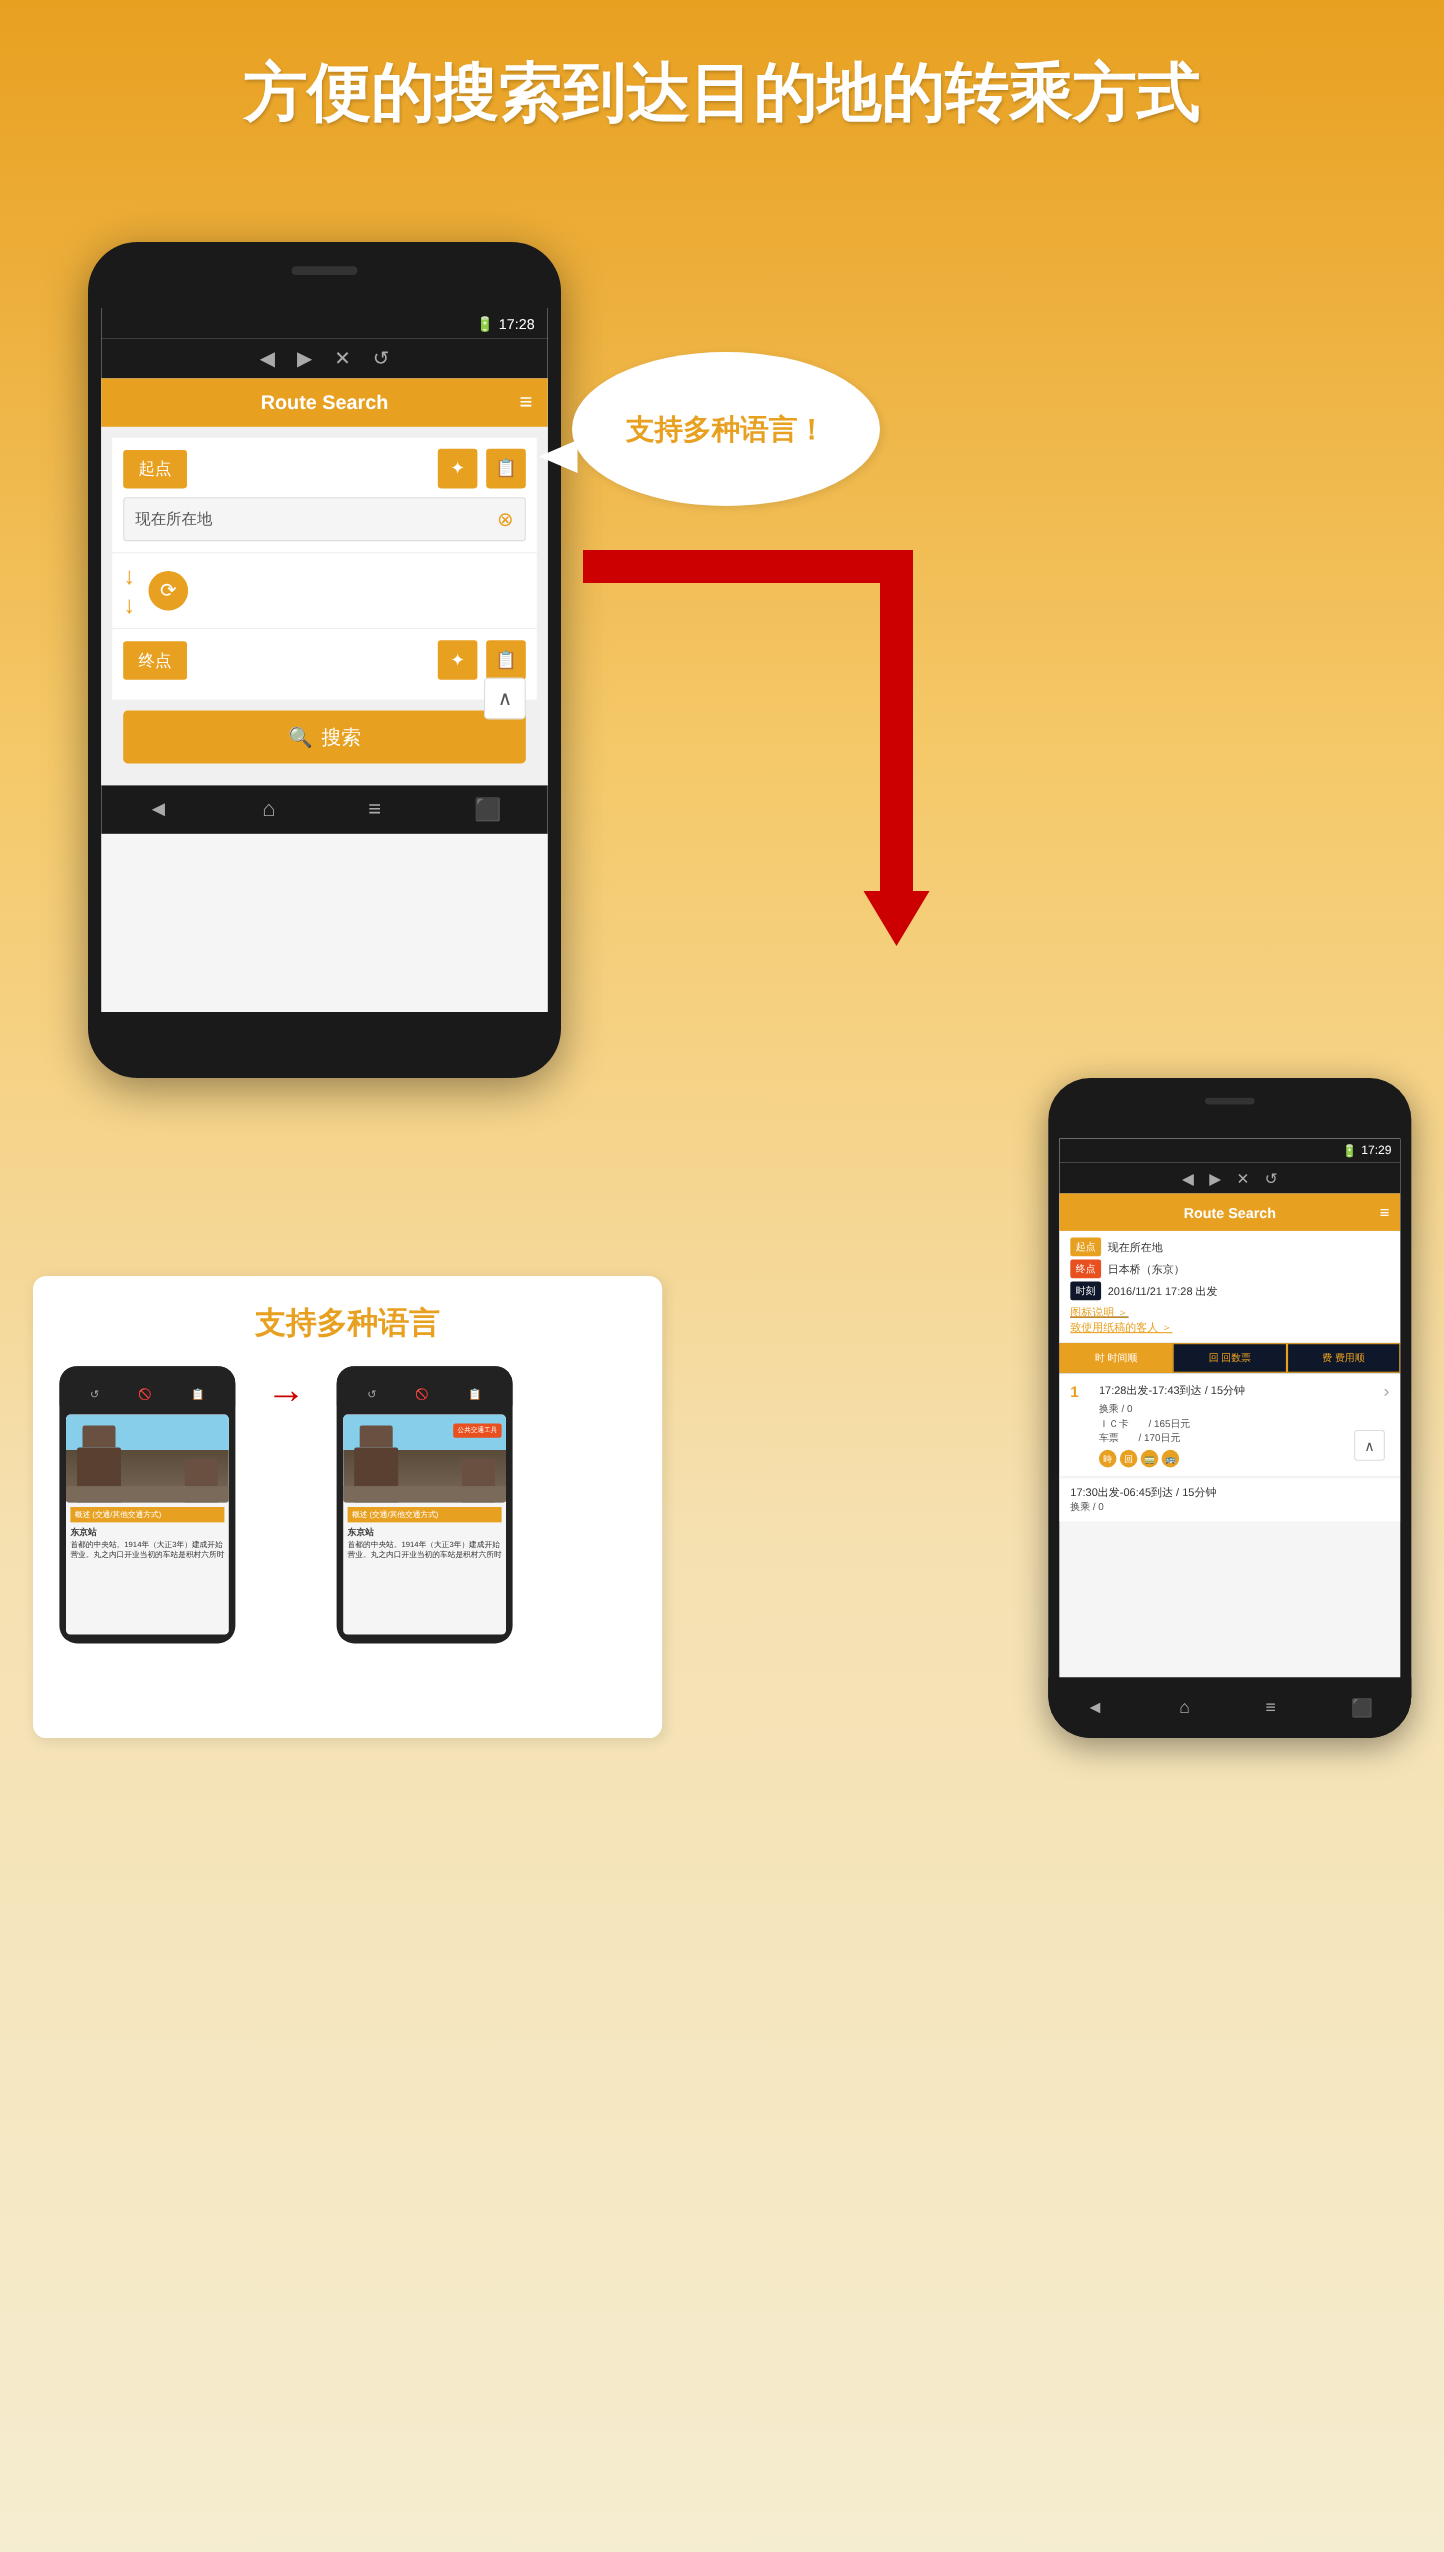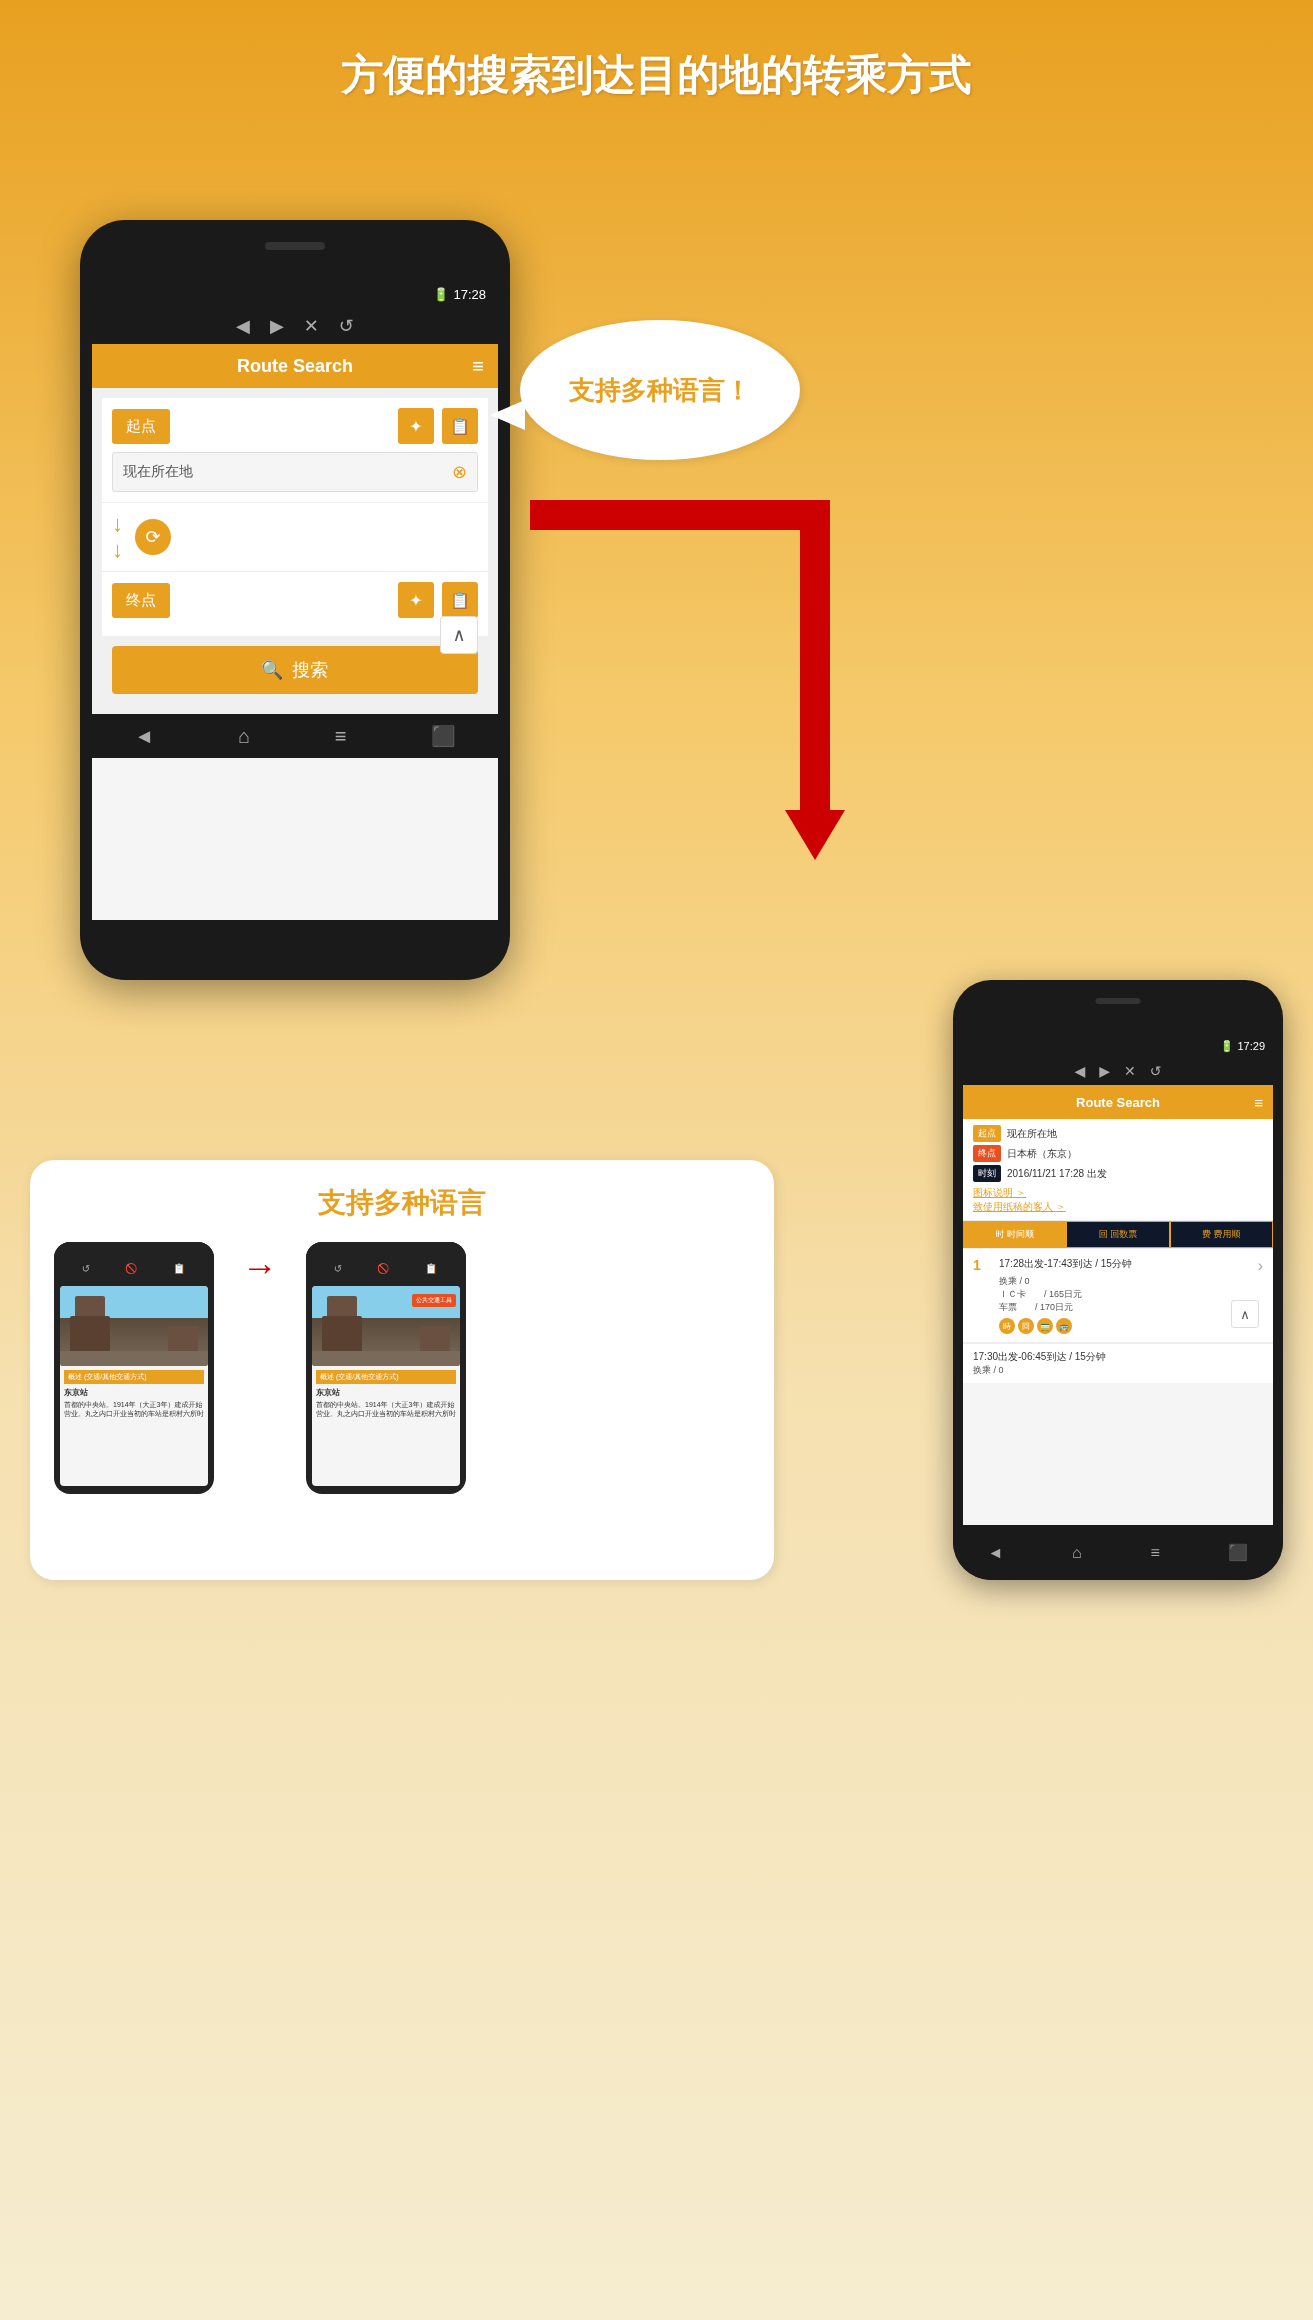--- a/index.html
+++ b/index.html
@@ -9,21 +9,21 @@
       background: linear-gradient(180deg, #E8A020 0%, #F5C96A 30%, #F5E0B0 60%, #F5EDD0 100%);
       font-family: 'Arial', 'Helvetica', sans-serif;
       position: relative;
       overflow-x: hidden;
     }
 
     
     .header-title {
       text-align: center;
       color: white;
-      font-size: 42px;
+      font-size: 58px;
       font-weight: bold;
       padding: 50px 40px 30px;
       text-shadow: 1px 1px 3px rgba(0,0,0,0.2);
       line-height: 1.2;
     }
 
     
     .phone-large {
       position: absolute;
       top: 220px;
@@ -429,24 +429,24 @@
       justify-content: space-around;
       color: #aaa;
       font-size: 16px;
     }
 
     
     .info-box {
       position: absolute;
       top: 1160px;
       left: 30px;
-      width: 744px;
+      width: 572px;
       min-height: 420px;
       background: white;
-      border-radius: 24px;
+      border-radius: 12px;
       padding: 24px;
       box-shadow: 2px 2px 12px rgba(0,0,0,0.1);
     }
     .info-box-title {
       color: #E8A020;
       font-size: 28px;
       font-weight: bold;
       margin-bottom: 20px;
       text-align: center;
     }

